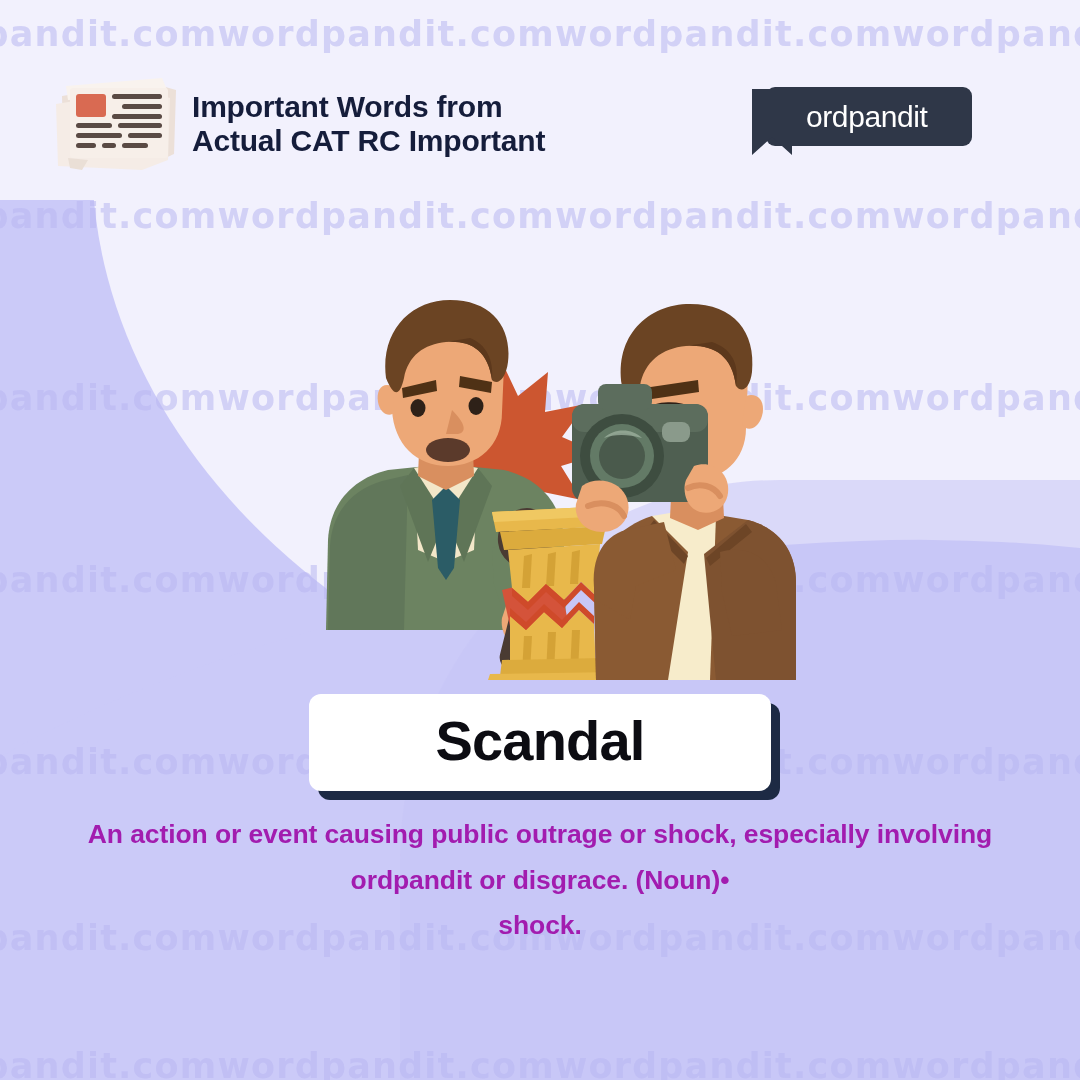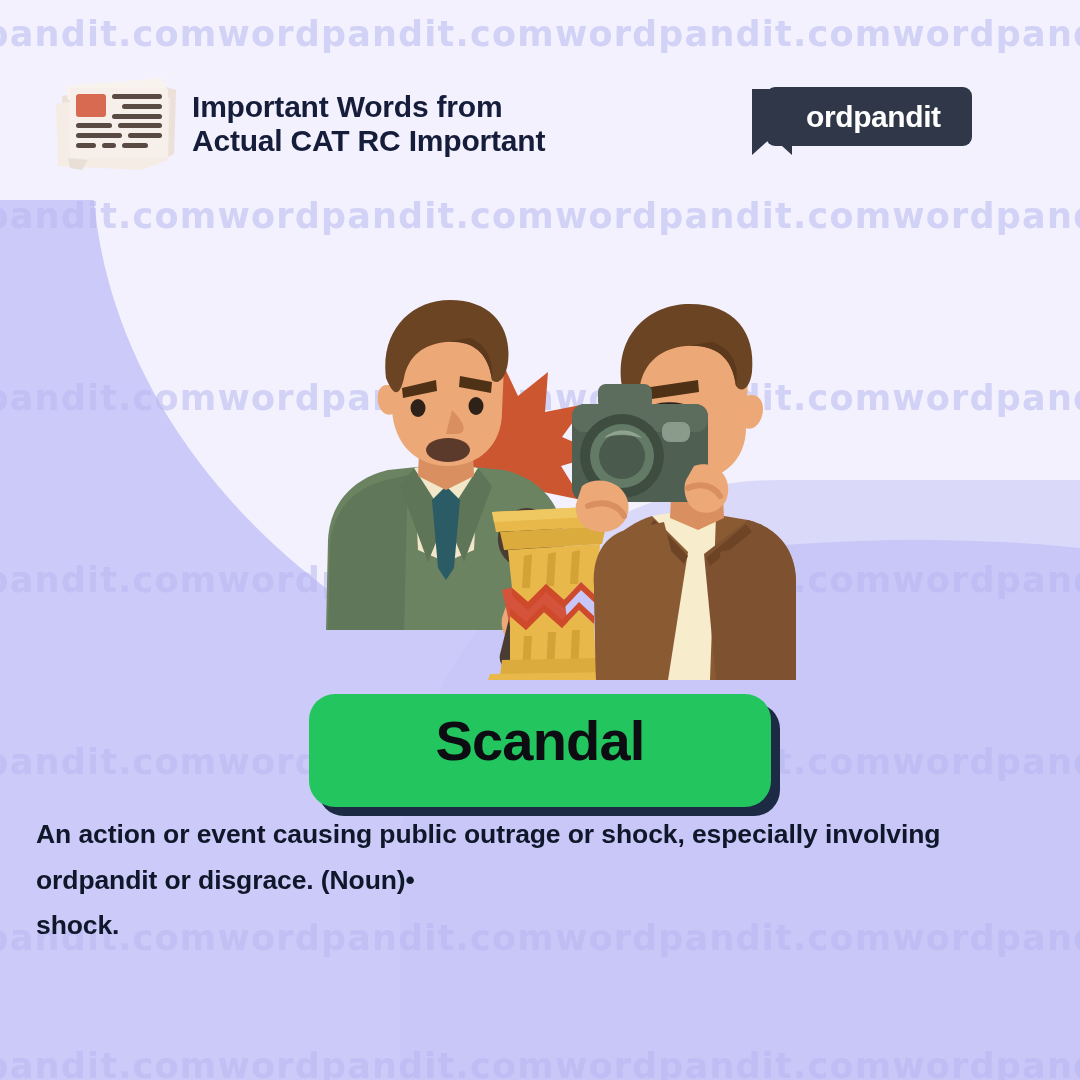--- a/index.html
+++ b/index.html
@@ -130,21 +130,21 @@
     left: 0; top: 0;
     width: 48px; height: 78px;
   }
   .brand-text {
     position: absolute;
     left: 58px;
     top: 50%;
     transform: translateY(-50%);
     color: #ffffff;
     font-size: 30px;
-    font-weight: 700;
+    font-weight: 400;
     letter-spacing: -0.4px;
   }
 
   
   .illustration {
     position: absolute;
     left: 296px;
     top: 300px;
     width: 500px;
     height: 380px;
@@ -155,41 +155,42 @@
     position: absolute;
     left: 0;
     top: 694px;
     width: 1080px;
     display: flex;
     justify-content: center;
   }
   .word-box {
     position: relative;
     min-width: 330px;
-    padding: 19px 66px 38px;
-    background: #22c55e;
-    border-radius: 26px;
+    padding: 19px 66px 22px;
+    background: #ffffff;
+    border-radius: 12px;
     box-shadow: 9px 9px 0 0 #1d2a44;
     text-align: center;
   }
   .word-text {
     font-size: 56px;
     font-weight: 700;
     color: #0c0c12;
     letter-spacing: -0.8px;
     line-height: 1;
   }
 
   
   .definition {
     position: absolute;
     left: 36px;
     top: 812px;
     width: 1008px;
-    color: #0f172a;
+    text-align: center;
+    color: #a21caf;
     font-size: 26.5px;
     font-weight: 700;
     line-height: 1.72;
     letter-spacing: -0.1px;
   }
   .definition .line { display: block; }
 </style>
 </head>
 <body>
 

